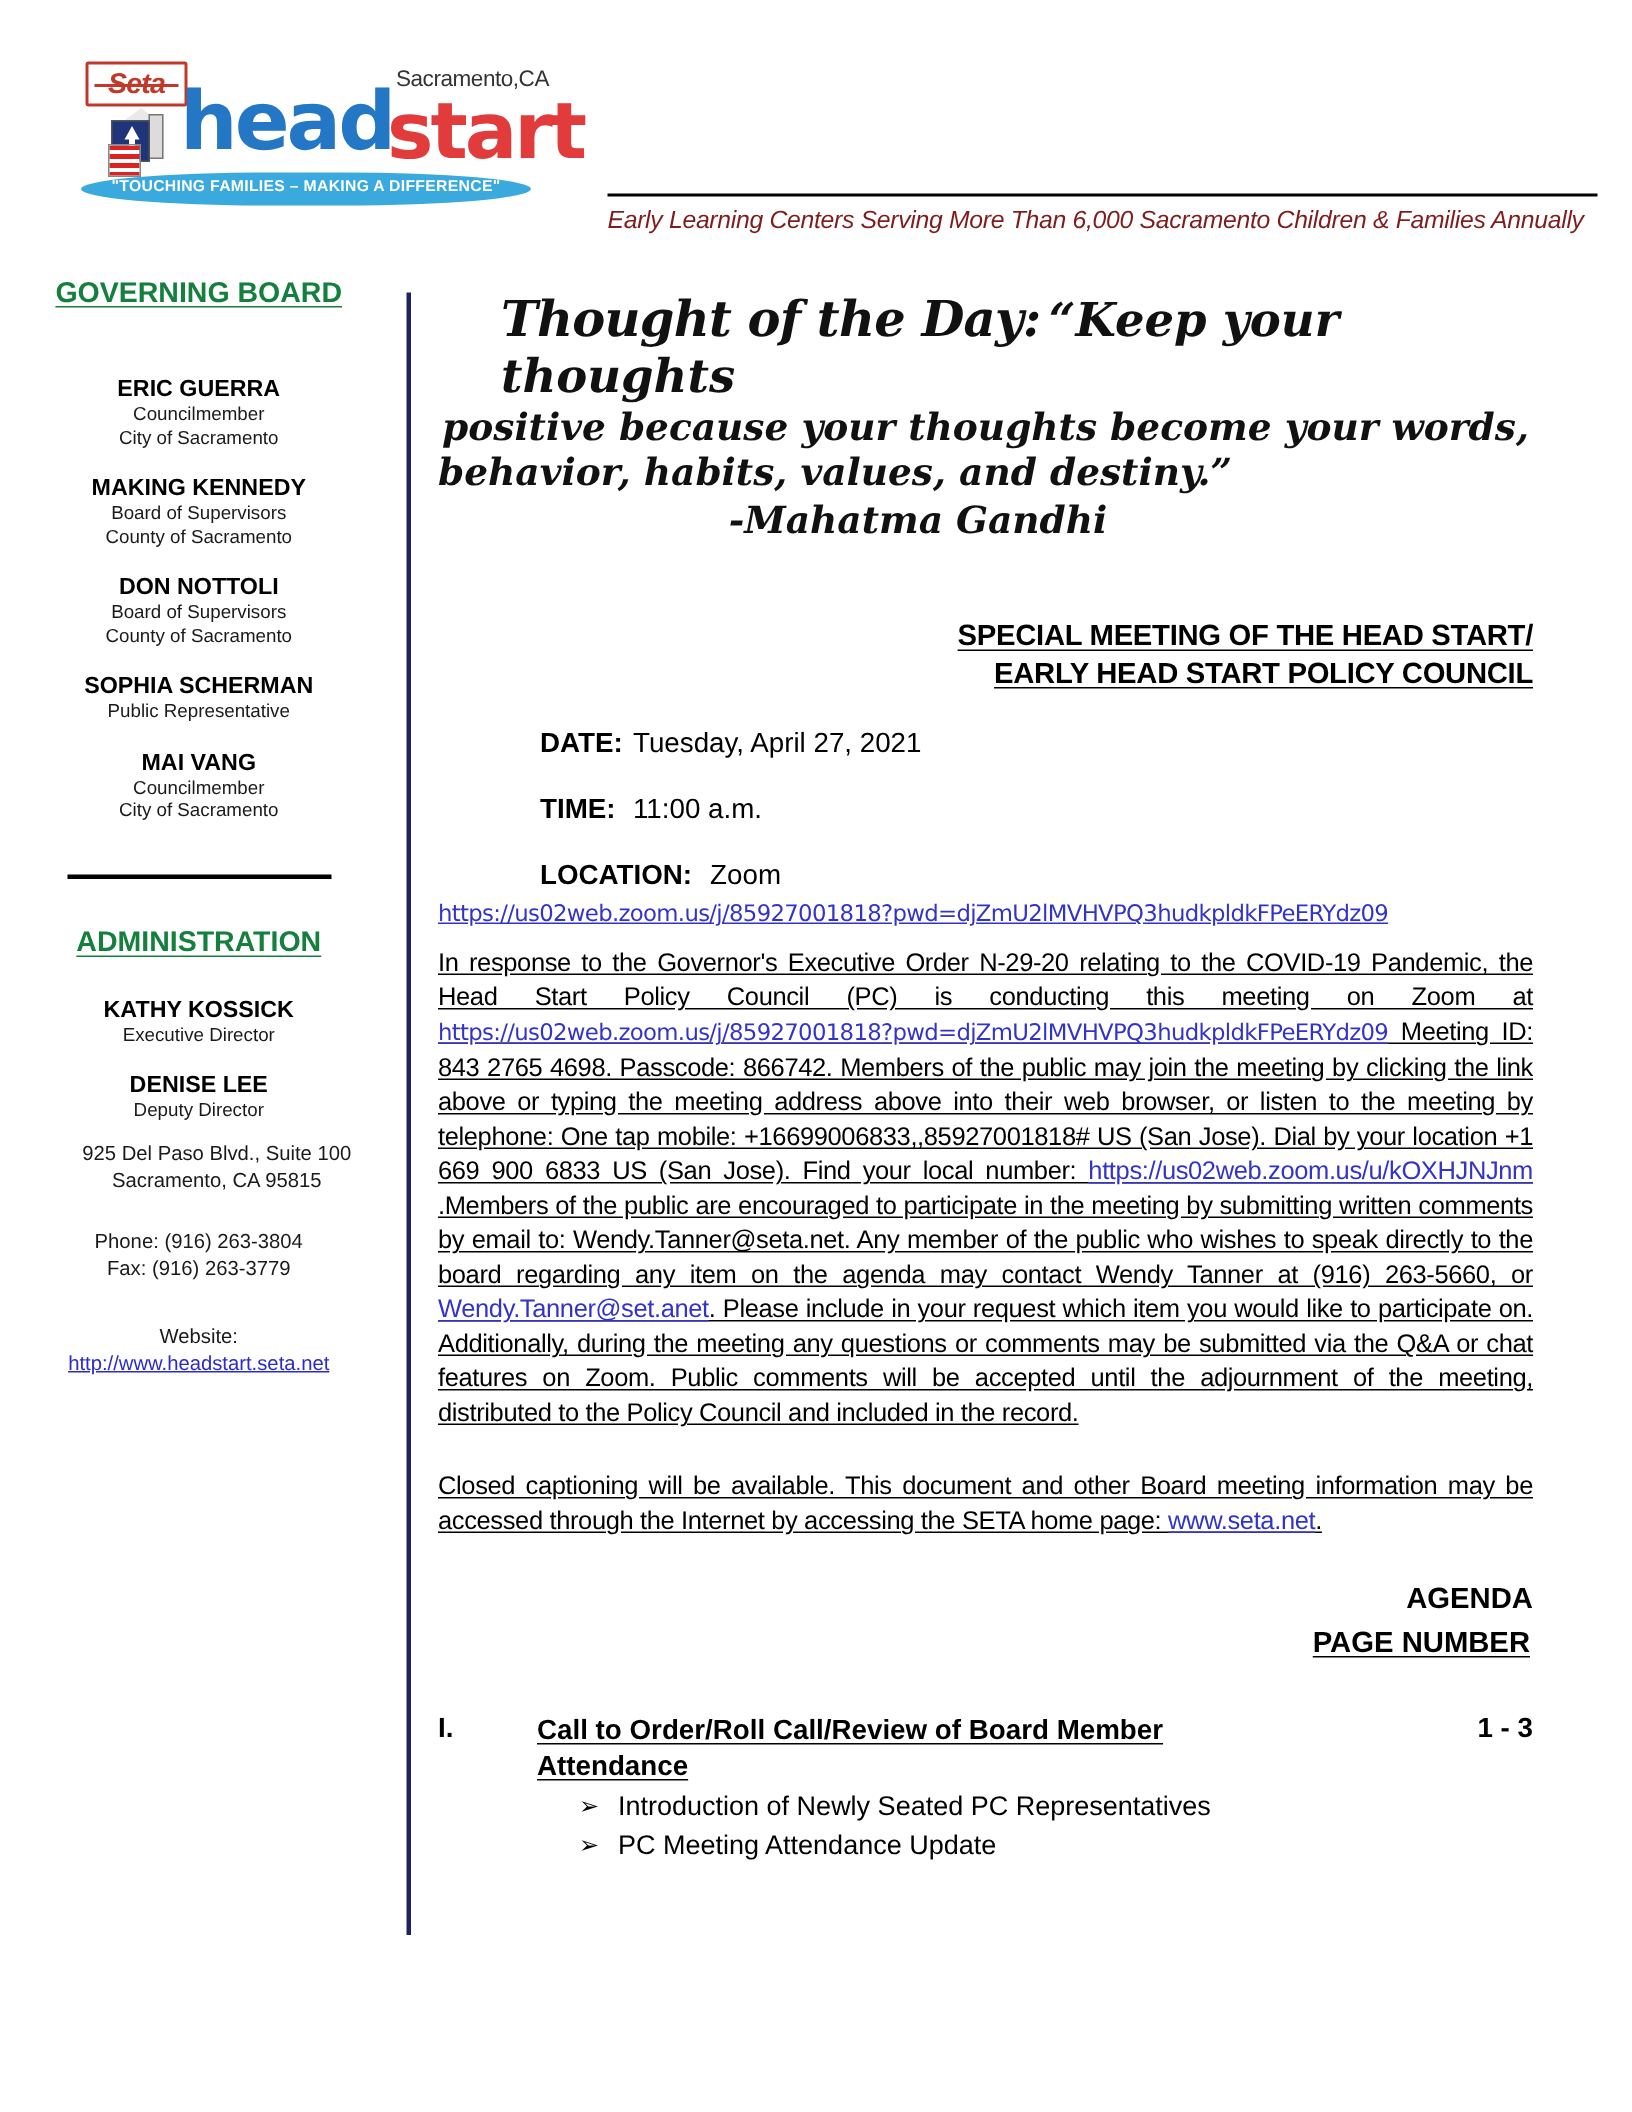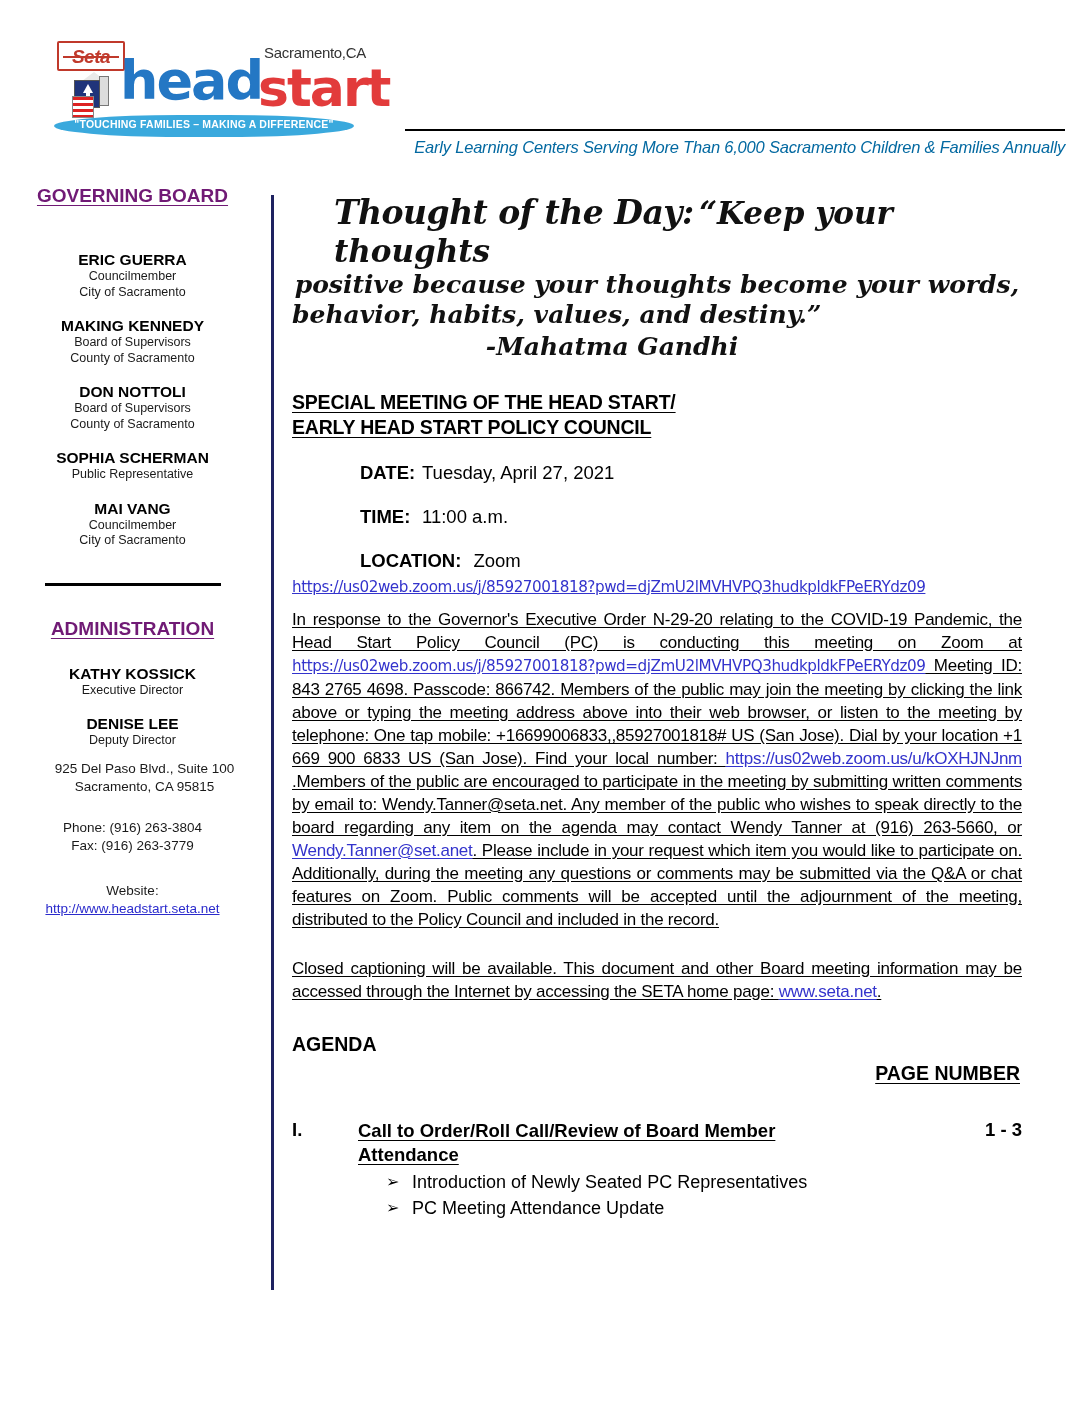--- a/index.html
+++ b/index.html
@@ -164,40 +164,40 @@
   #header-rule {
     position: absolute;
     left: 405px; top: 129px;
     width: 660px; height: 2px;
     background: #000000;
   }
   #header-tagline {
     position: absolute;
     left: 405px; top: 138px;
     width: 660px;
-    text-align: right;
+    text-align: left;
     font-family: "Liberation Sans", sans-serif;
     font-style: italic;
     font-size: 16.5px;
-    color: #0369a1;
+    color: #7f1d1d;
     letter-spacing: -0.2px;
   }
 
   
   #sidebar {
     position: absolute;
     left: 0px; top: 185px;
     width: 265px;
   }
   .side-heading {
     text-align: center;
     font-family: "Liberation Sans", sans-serif;
     font-weight: bold;
     font-size: 19px;
-    color: #701a75;
+    color: #15803d;
     text-decoration: underline;
     text-underline-offset: 3px;
   }
   .person {
     text-align: center;
     margin-top: 17px;
   }
   .person-name {
     font-family: "Liberation Sans", sans-serif;
     font-weight: bold;
@@ -262,22 +262,22 @@
   #thought .tod-quote {
     font-size: 31px;
   }
   .tod-l1 { display:block; text-align: left; padding-left: 42px; }
   .tod-l2 { display:block; text-align: center; font-size: 25px; }
   .tod-l3 { display:block; font-size: 25px; }
   .tod-l4 { display:block; text-align: center; font-size: 25px; padding-right: 90px; margin-top: 2px;}
 
   
   #meeting-title {
-    margin-top: 28px;
-    text-align: left;
+    margin-top: 50px;
+    text-align: right;
     font-family: "Liberation Sans", sans-serif;
     font-weight: bold;
     font-size: 19.5px;
     line-height: 25px;
     letter-spacing: -0.2px;
   }
   #meeting-title span {
     text-decoration: underline;
     text-underline-offset: 3px;
     display: block;
@@ -341,21 +341,21 @@
     font-size: 15.2px;
     letter-spacing: -0.45px;
   }
   .para2 {
     margin-top: 26px;
   }
 
   
   #agenda-title {
     margin-top: 30px;
-    text-align: left;
+    text-align: right;
     font-family: "Liberation Sans", sans-serif;
     font-weight: bold;
     font-size: 19.5px;
   }
   #page-number-label {
     margin-top: 6px;
     text-align: right;
     font-family: "Liberation Sans", sans-serif;
     font-weight: bold;
     font-size: 19.5px;

